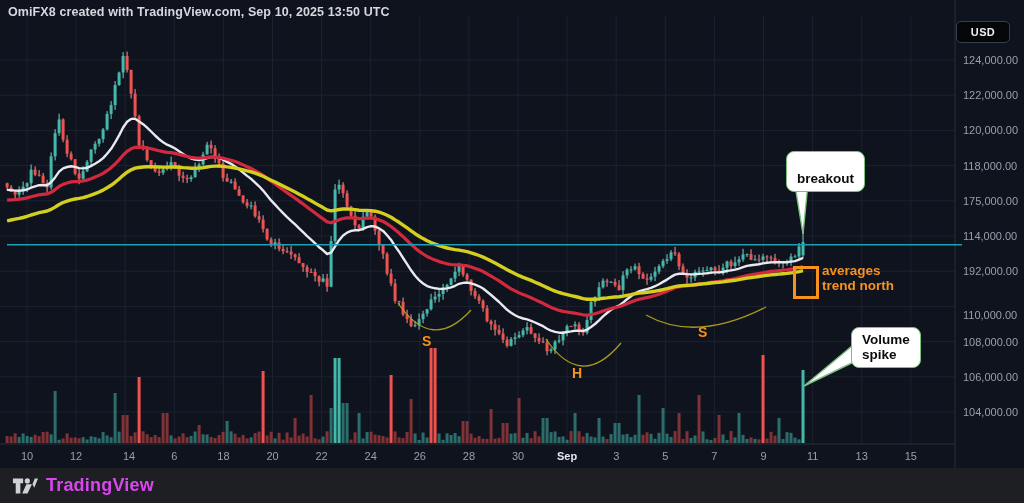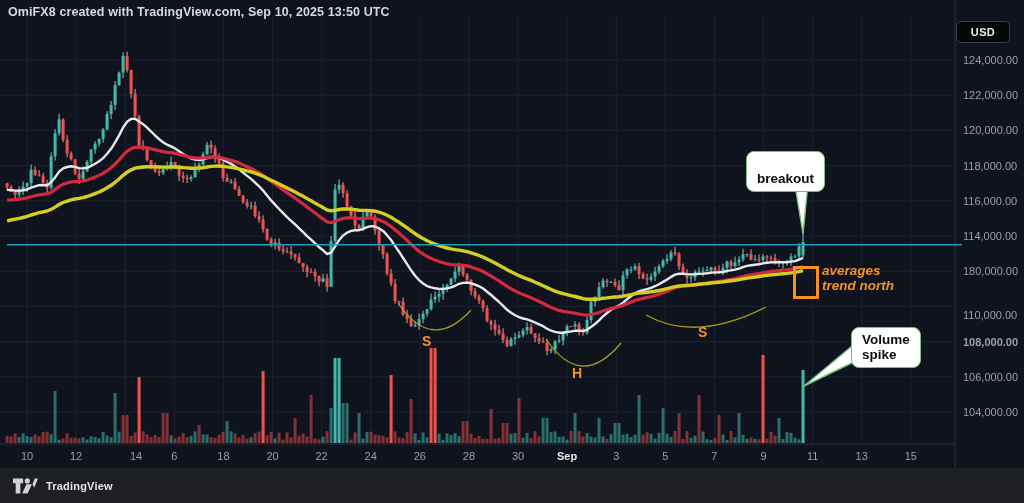--- a/index.html
+++ b/index.html
@@ -12,26 +12,26 @@
      display:flex;align-items:center;justify-content:center;letter-spacing:.4px;}
   .ylab{position:absolute;left:963px;font-size:11px;color:#9b9fab;transform:translateY(-50%);}
   .xlab{position:absolute;top:450px;font-size:11px;color:#9b9fab;transform:translateX(-50%);}
   .xlab.major{color:#e4e6eb;font-weight:700;}
   .bubble{position:absolute;background:#ffffff;border:1.5px solid #7cc07f;border-radius:8px;
      padding:4px 10px 5px 10px;color:#0b0b0b;font-size:13.5px;font-weight:700;line-height:1.12;
      white-space:pre-line;z-index:5;}
   .orange-box{position:absolute;left:793px;top:266px;width:20px;height:27px;
      border:3px solid #f7921e;z-index:4;}
   .orange-note{position:absolute;left:822px;top:263px;color:#f7921e;font-size:13.5px;
-     font-weight:700;line-height:1.12;z-index:4;font-style:italic;}
+     font-weight:700;line-height:1.12;z-index:4;}
   .pat{position:absolute;color:#f7921e;font-size:14px;font-weight:700;z-index:4;}
   .footer{position:absolute;left:0;top:468px;width:1024px;height:35px;background:#1e1f23;
      display:flex;align-items:center;}
-  .brand{display:flex;align-items:center;gap:8px;margin-left:12px;color:#e5e5e5;
-     font-size:11px;font-weight:700;letter-spacing:.2px;}
+  .brand{display:flex;align-items:center;gap:8px;margin-left:12px;color:#d946ef;
+     font-size:18px;font-weight:700;letter-spacing:.2px;}
 </style>
 </head>
 <body>
 
 <div id="app">
 
   <div class="hdr">OmiFX8 created with TradingView.com, Sep 10, 2025 13:50 UTC</div>
 
   <svg id="chart-svg" width="1024" height="468">
       <line x1="27" y1="15" x2="27" y2="444" stroke="#1c2130" stroke-width="1"></line>
@@ -681,51 +681,51 @@
       <polygon points="858,341 858,360 804,386" fill="#ffffff" stroke="#7cc07f" stroke-width="1.4"></polygon>
     </svg>
 
   <div class="usd-badge">USD</div>
 
   <div id="ylabs">
       <span class="ylab" style="top: 60px;">124,000.00</span>
       <span class="ylab" style="top: 95.2px;">122,000.00</span>
       <span class="ylab" style="top: 130.4px;">120,000.00</span>
       <span class="ylab" style="top: 165.6px;">118,000.00</span>
-      <span class="ylab" style="top: 200.8px;">116,000.00</span>
+      <span class="ylab" style="top: 200.8px;">175,000.00</span>
       <span class="ylab" style="top: 236px;">114,000.00</span>
-      <span class="ylab" style="top: 271.2px;">180,000.00</span>
+      <span class="ylab" style="top: 271.2px;">192,000.00</span>
       <span class="ylab" style="top: 315px;">110,000.00</span>
-      <span class="ylab" style="top: 341.6px; font-weight: bold;">108,000.00</span>
+      <span class="ylab" style="top: 341.6px;">108,000.00</span>
       <span class="ylab" style="top: 376.8px;">106,000.00</span>
       <span class="ylab" style="top: 412px;">104,000.00</span>
     </div>
   <div id="xlabs">
       <span class="xlab" style="left: 27px;">10</span>
       <span class="xlab" style="left: 76.1px;">12</span>
-      <span class="xlab" style="left: 136px;">14</span>
+      <span class="xlab" style="left: 129px;">14</span>
       <span class="xlab" style="left: 174.3px;">6</span>
       <span class="xlab" style="left: 223.4px;">18</span>
       <span class="xlab" style="left: 272.5px;">20</span>
       <span class="xlab" style="left: 321.6px;">22</span>
       <span class="xlab" style="left: 370.7px;">24</span>
       <span class="xlab" style="left: 419.8px;">26</span>
       <span class="xlab" style="left: 468.9px;">28</span>
       <span class="xlab" style="left: 518px;">30</span>
       <span class="xlab major" style="left: 567.1px;">Sep</span>
       <span class="xlab" style="left: 616.2px;">3</span>
       <span class="xlab" style="left: 665.3px;">5</span>
       <span class="xlab" style="left: 714.4px;">7</span>
       <span class="xlab" style="left: 763.5px;">9</span>
       <span class="xlab" style="left: 812.6px;">11</span>
       <span class="xlab" style="left: 861.7px;">13</span>
       <span class="xlab" style="left: 910.8px;">15</span>
     </div>
 
-  <div class="bubble" style="left:746px;top:151px;">
+  <div class="bubble" style="left:786px;top:151px;">
     <span>breakout</span>
   </div>
 
   <div class="orange-box"></div>
   <div class="orange-note"><span>averages</span><br><span>trend north</span></div>
 
   <div class="bubble" style="left:851px;top:327px;"><span>Volume</span><br><span>spike</span></div>
 
   <span class="pat" style="left:422px;top:333px;">S</span>
   <span class="pat" style="left:572px;top:365px;">H</span>

